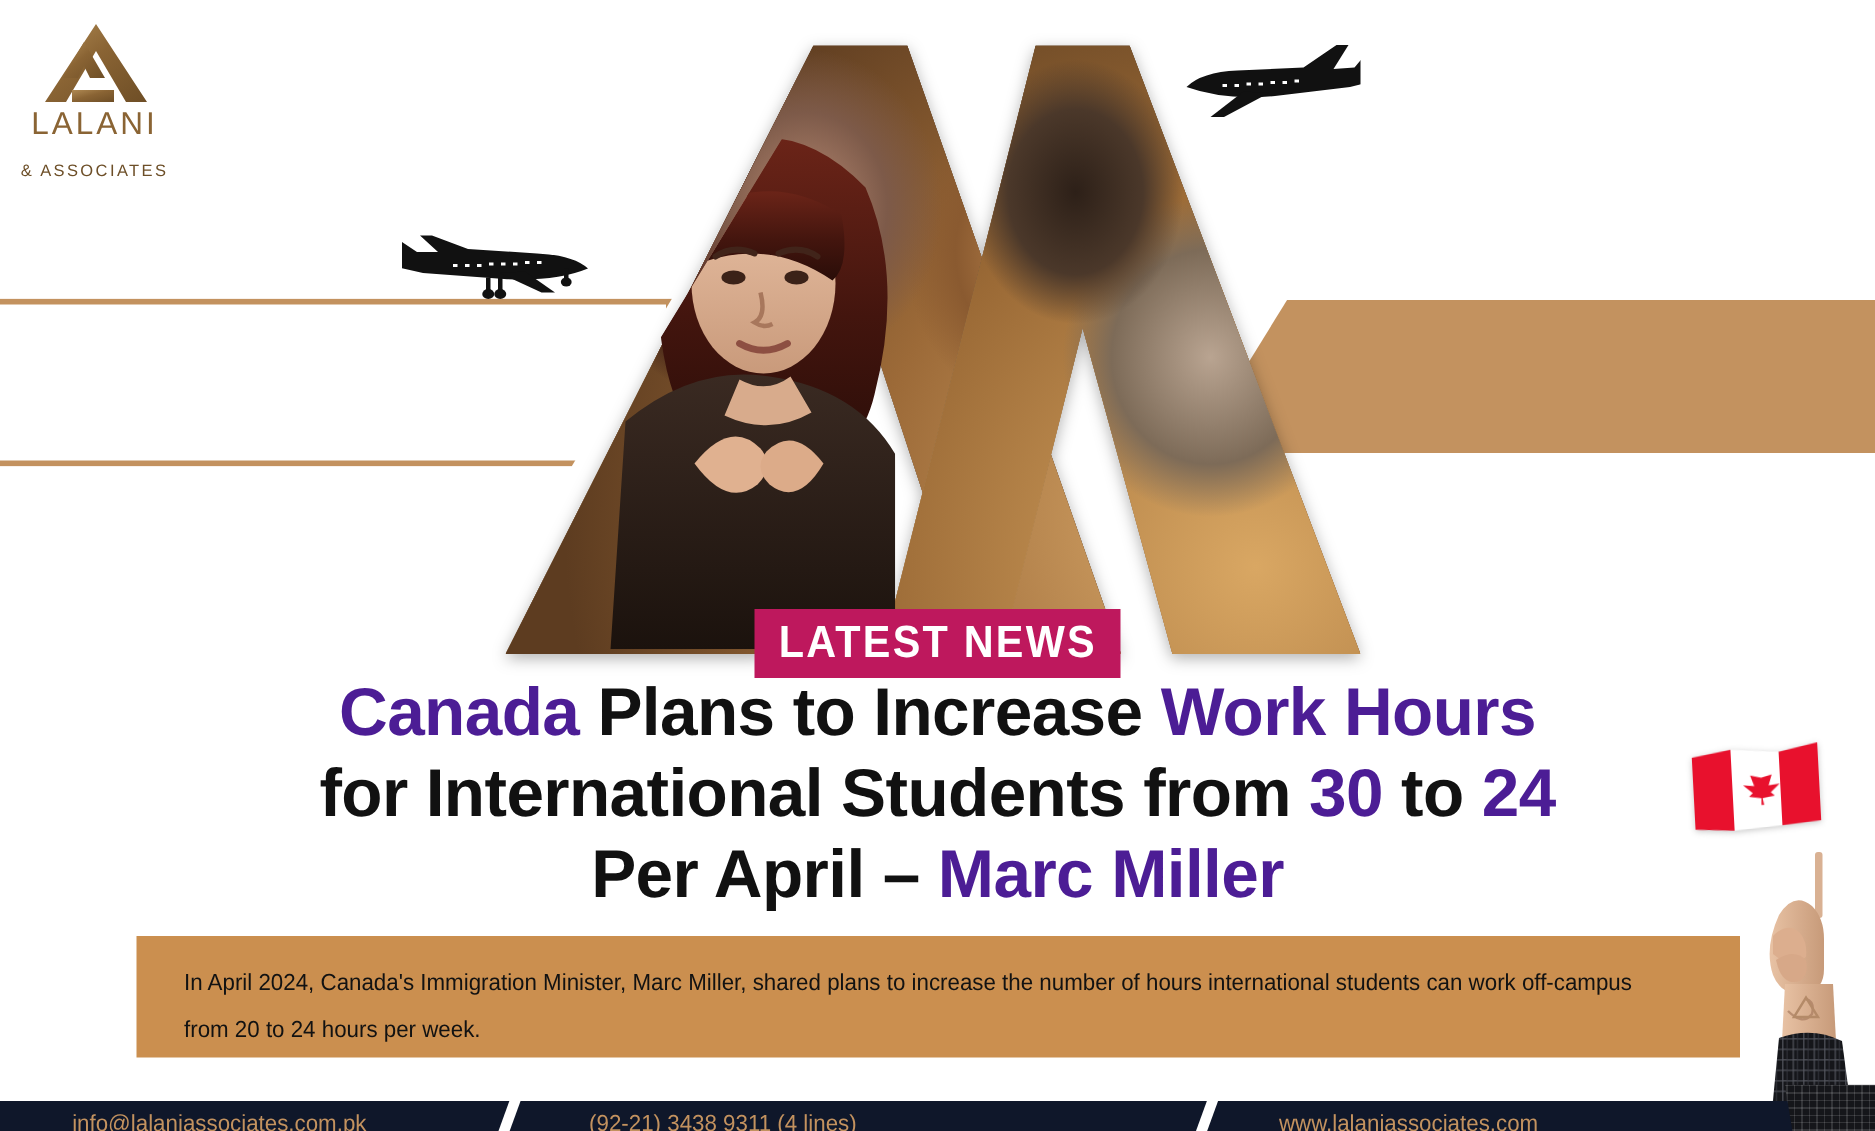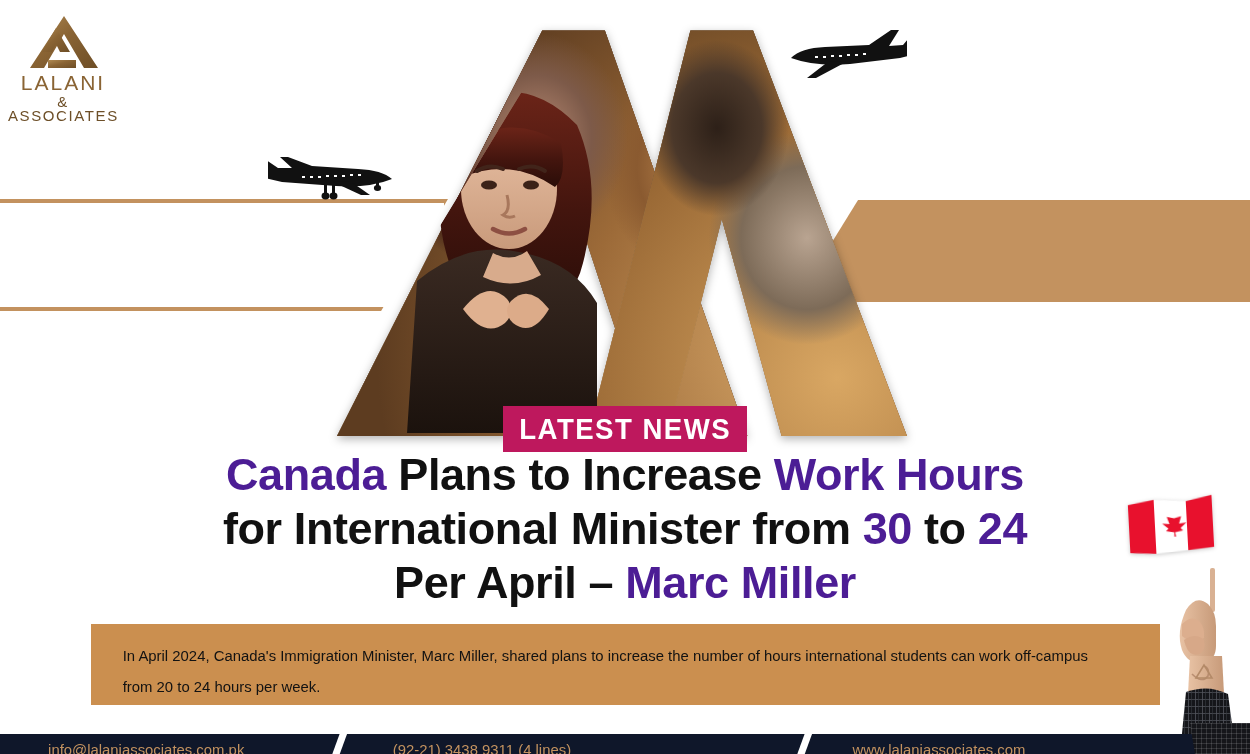--- a/index.html
+++ b/index.html
@@ -9,21 +9,21 @@
     font-family:"Liberation Sans", sans-serif;
   }
   .stage{position:absolute;inset:0;width:1250px;height:754px;background:#fff;overflow:hidden;padding-left:25px;}
 
   
   .brand{position:absolute;left:8px;top:14px;width:110px;height:100px;}
   .brand .mark{position:absolute;left:18px;top:0;width:76px;height:56px;}
   .brand .wordmark{position:absolute;left:0;top:58px;width:110px;text-align:center;}
   .brand .w1{font-size:21px;letter-spacing:2.0px;color:#8a6434;font-weight:400;line-height:22px;
              font-family:"Liberation Sans",sans-serif;}
-  .brand .w2{font-size:15px;letter-spacing:1.6px;color:#6d4f28;line-height:14px;margin-top:1px;}
+  .brand .w2{font-size:11px;letter-spacing:1.6px;color:#6d4f28;line-height:14px;margin-top:13px;}
 
   
   .para-left{
     position:absolute;left:-30px;top:199px;width:470px;height:104px;
     background:transparent;border:4px solid #c3925f;
     -webkit-clip-path:polygon(0 0,100% 0,86% 100%,0 100%);
             clip-path:polygon(0 0,100% 0,86% 100%,0 100%);
   }
   .para-left-inner{
     position:absolute;left:-30px;top:205px;width:458px;height:92px;background:#ffffff;
@@ -266,21 +266,21 @@
         <rect x="90" y="19" width="3" height="2"></rect>
     </g>
   </svg>
 
   <div class="badge">
     <span>LATEST NEWS</span>
   </div>
 
   <div class="headline">
     <span class="ln"><span class="gold">Canada</span><span> Plans to Increase </span><span class="gold">Work Hours</span></span>
-    <span class="ln"><span>for International Minister from </span><span class="gold">30</span><span> to </span><span class="gold">24</span></span>
+    <span class="ln"><span>for International Students from </span><span class="gold">30</span><span> to </span><span class="gold">24</span></span>
     <span class="ln"><span>Per April – </span><span class="gold">Marc Miller</span></span>
   </div>
 
   <svg class="flag" viewBox="0 0 88 62" aria-hidden="true">
     <path d="M2 8 L28 4 L28 58 L2 56 Z" fill="#e8112d"></path>
     <path d="M28 4 L60 7 L60 56 L28 58 Z" fill="#ffffff"></path>
     <path d="M60 7 L86 2 L86 54 L60 56 Z" fill="#e8112d"></path>
     <path d="M44 16 l3.4 7.6 l7.2 -1.8 l-2.4 7.2 l7.4 -0.8 l-6.2 5.4 l2.6 2.4 l-8.2 1.4 l0.8 4.4 l-1.8 0 l0.2 -4.4
              l-8.2 -1.4 l2.6 -2.4 l-6.2 -5.4 l7.4 0.8 l-2.4 -7.2 l7.2 1.8 Z" fill="#e8112d"></path>
   </svg>

